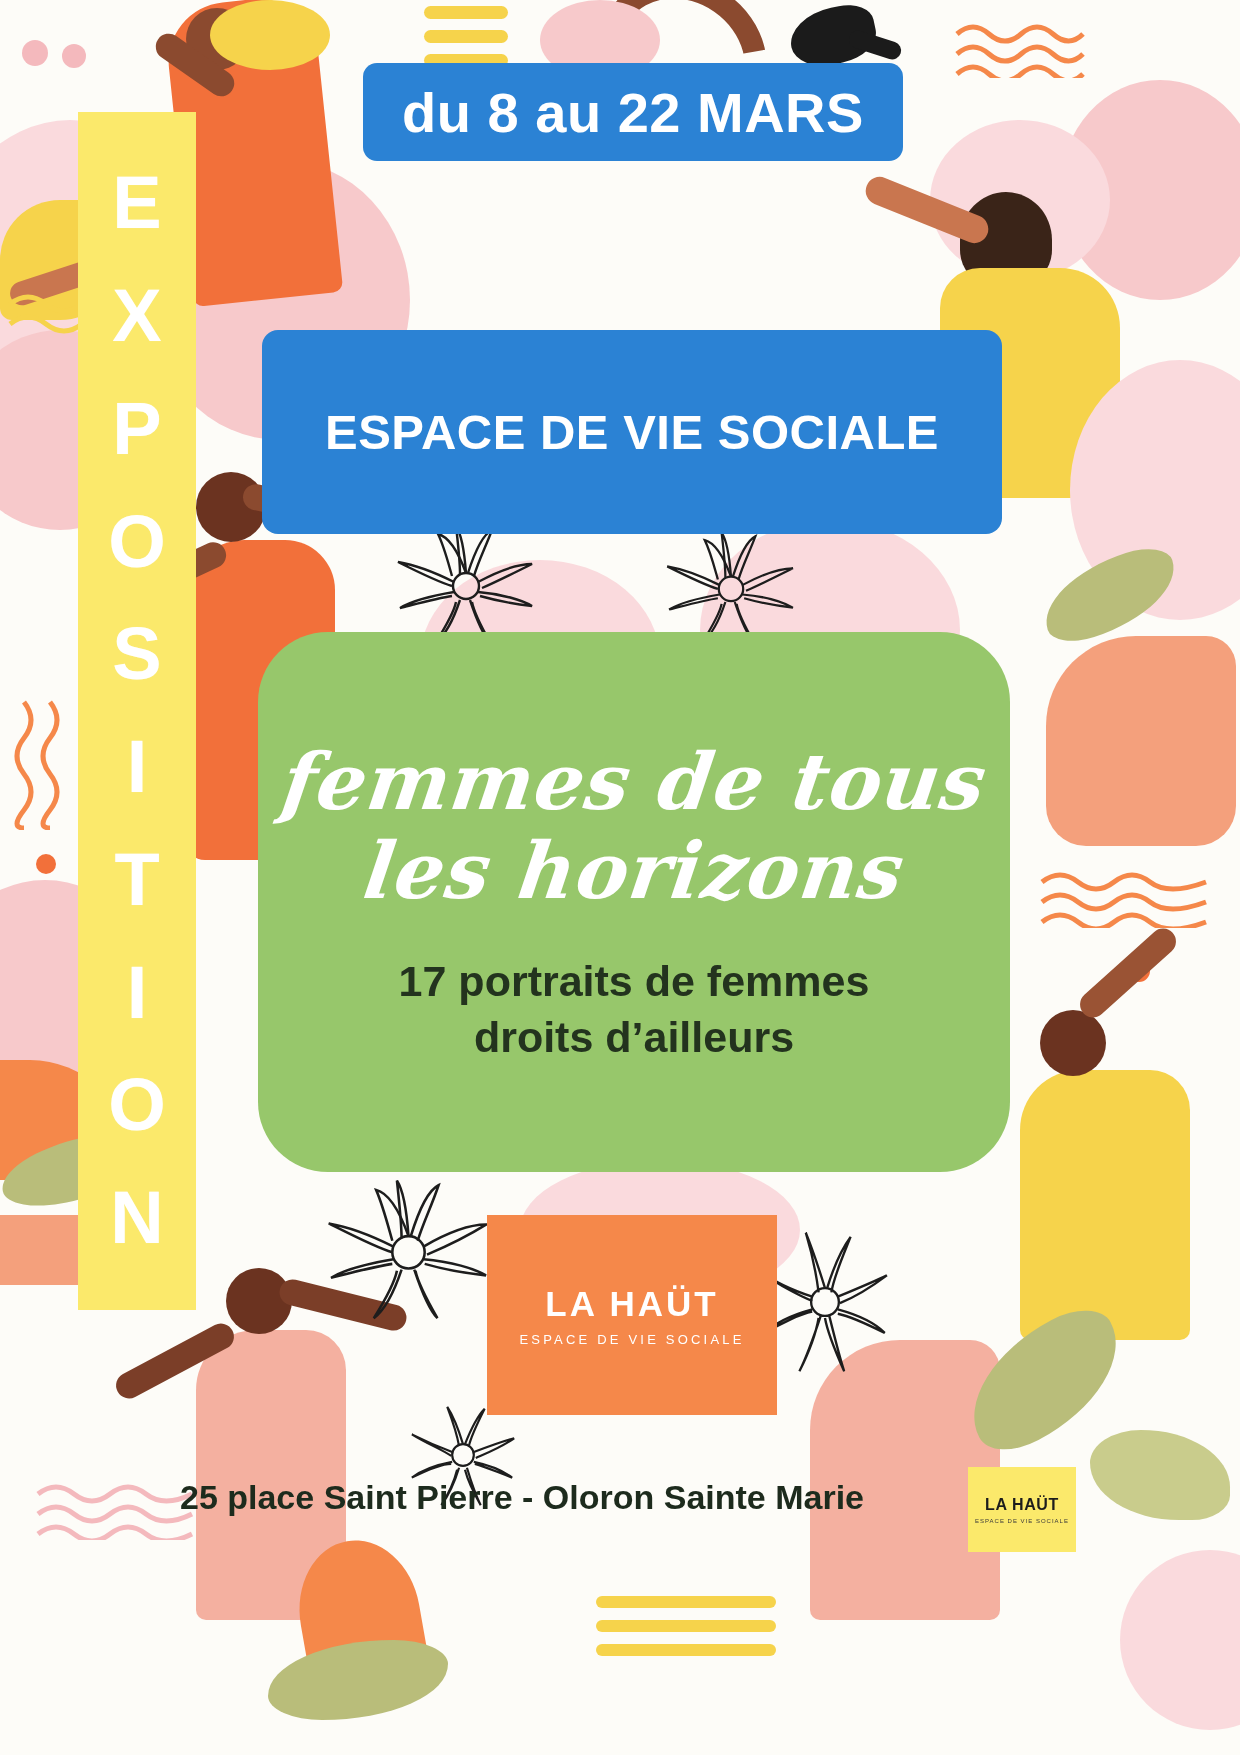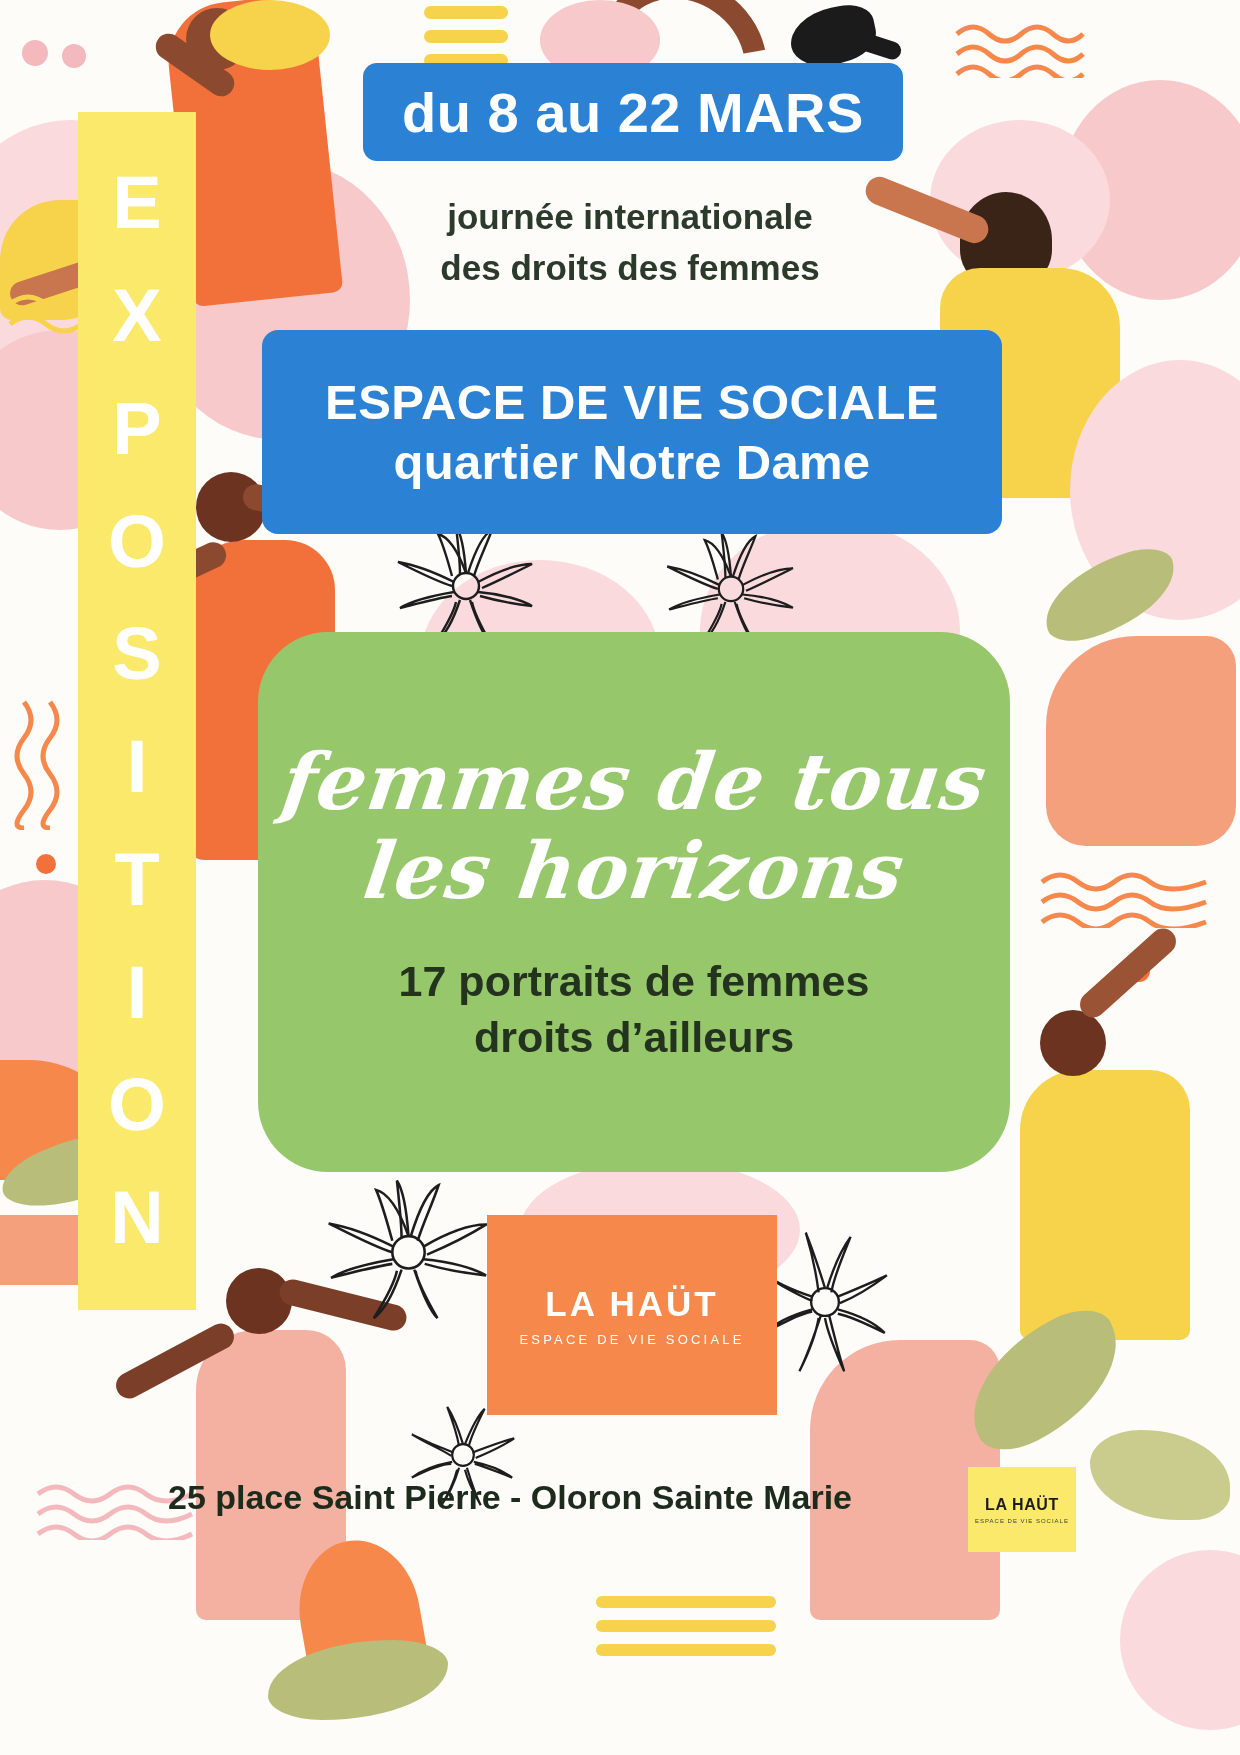--- a/index.html
+++ b/index.html
@@ -213,20 +213,21 @@
   
   .address {
     position: absolute;
     left: 0;
     top: 1478px;
     width: 1020px;
     text-align: center;
     color: #1d2b1d;
     font-size: 34px;
     font-weight: bold;
+    padding-left: 12px;
   }
 
   
   .daisy { position: absolute; }
 </style>
 </head>
 <body>
 
 <div class="poster">
 
@@ -440,28 +441,23 @@
     <span class="expo-letter">T</span>
     <span class="expo-letter">I</span>
     <span class="expo-letter">O</span>
     <span class="expo-letter">N</span>
   </div>
 
   <div class="badge-date">
     <span class="txt">du 8 au 22 MARS</span>
   </div>
 
-  <div class="subtitle">
-    <div>journée internationale</div>
-    <div>des droits des femmes</div>
-  </div>
 
   <div class="badge-place">
     <span class="line1">ESPACE DE VIE SOCIALE</span>
-    <span class="line2">quartier Notre Dame</span>
   </div>
 
   <div class="green-panel">
     <div class="script l1">femmes de tous</div>
     <div class="script l2">les horizons</div>
     <div class="green-sub">
       <div>17 portraits de femmes</div>
       <div>droits d’ailleurs</div>
     </div>
   </div>

